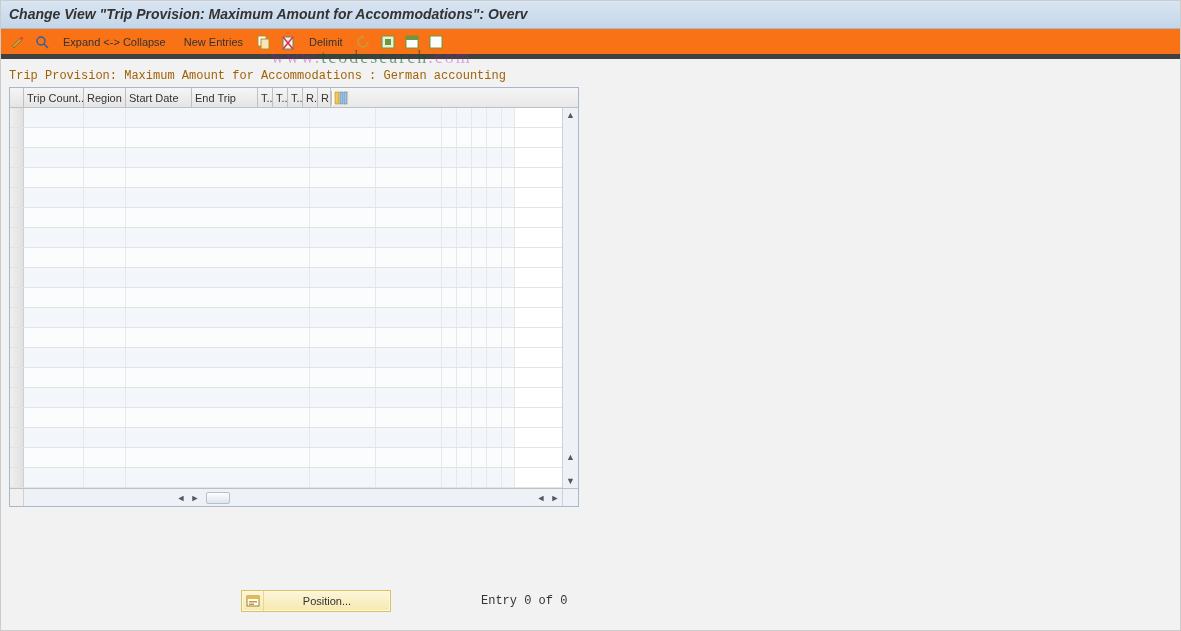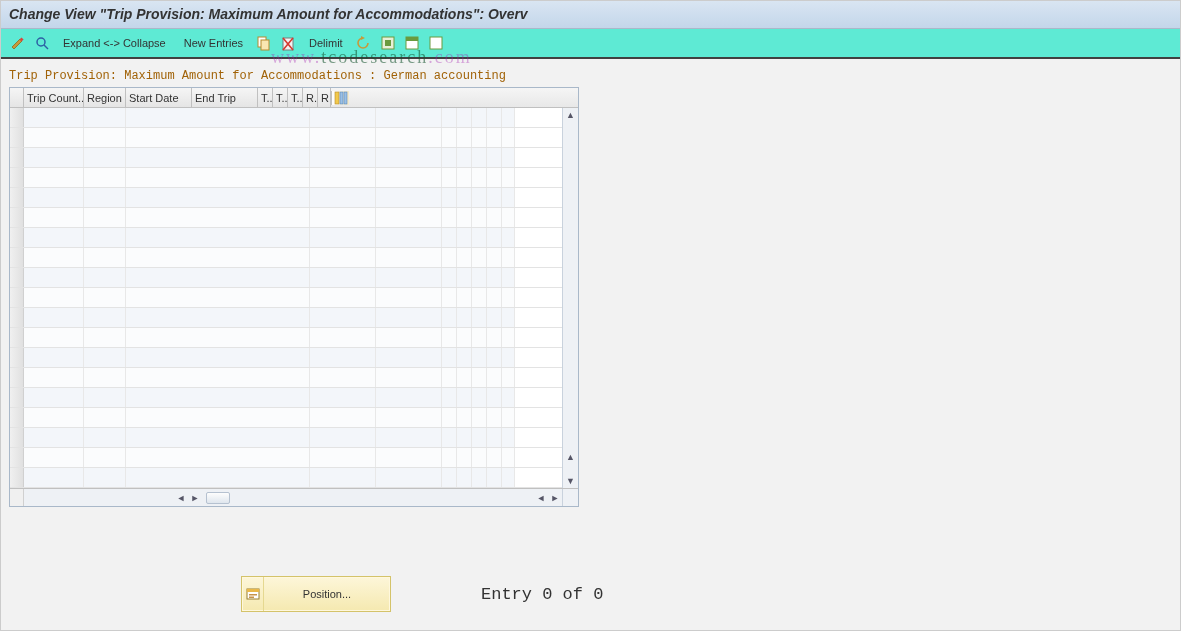--- a/index.html
+++ b/index.html
@@ -19,22 +19,22 @@
     padding: 5px 8px 5px 8px;
     height: 28px;
   }
   .title-bar-text {
     font-weight: bold;
     font-style: italic;
     font-size: 14px;
     color: #333;
   }
   .toolbar {
-    background: #5eead4;
-    border-bottom: 2px solid #404040;
+    background: #f97316;
+    border-bottom: 5px solid #404040;
     padding: 4px 8px;
     height: 30px;
     display: flex;
     align-items: center;
     gap: 6px;
   }
   .toolbar .tb-icon {
     width: 18px;
     height: 18px;
     display: inline-flex;
@@ -163,38 +163,38 @@
     left: 0;
     right: 0;
     display:flex;
     align-items:center;
     padding: 0 20px;
   }
   .position-btn {
     margin-left: 220px;
     background: linear-gradient(to bottom,#fdf6d9,#f5e9b0);
     border:1px solid #d4c36a;
-    height: 36px;
+    height: 22px;
     width: 150px;
     display:flex;
     align-items:center;
     cursor:pointer;
     font-size:11px;
     color:#333;
     box-shadow: inset 0 0 0 1px #fff8dd;
   }
   .position-btn .pb-icon{
     width:22px;height:100%;display:flex;align-items:center;justify-content:center;
     border-right:1px solid #e5d890;
   }
   .position-btn .pb-label{flex:1;text-align:center;}
   .entry-text {
     margin-left: 90px;
     font-family: "Courier New", monospace;
-    font-size: 17px;
+    font-size: 12px;
     color: #333;
   }
   .watermark {
     position: absolute;
     top: 46px;
     left: 270px;
     font-size: 18px;
     font-family: Georgia, serif;
     letter-spacing: 2px;
     pointer-events:none;

